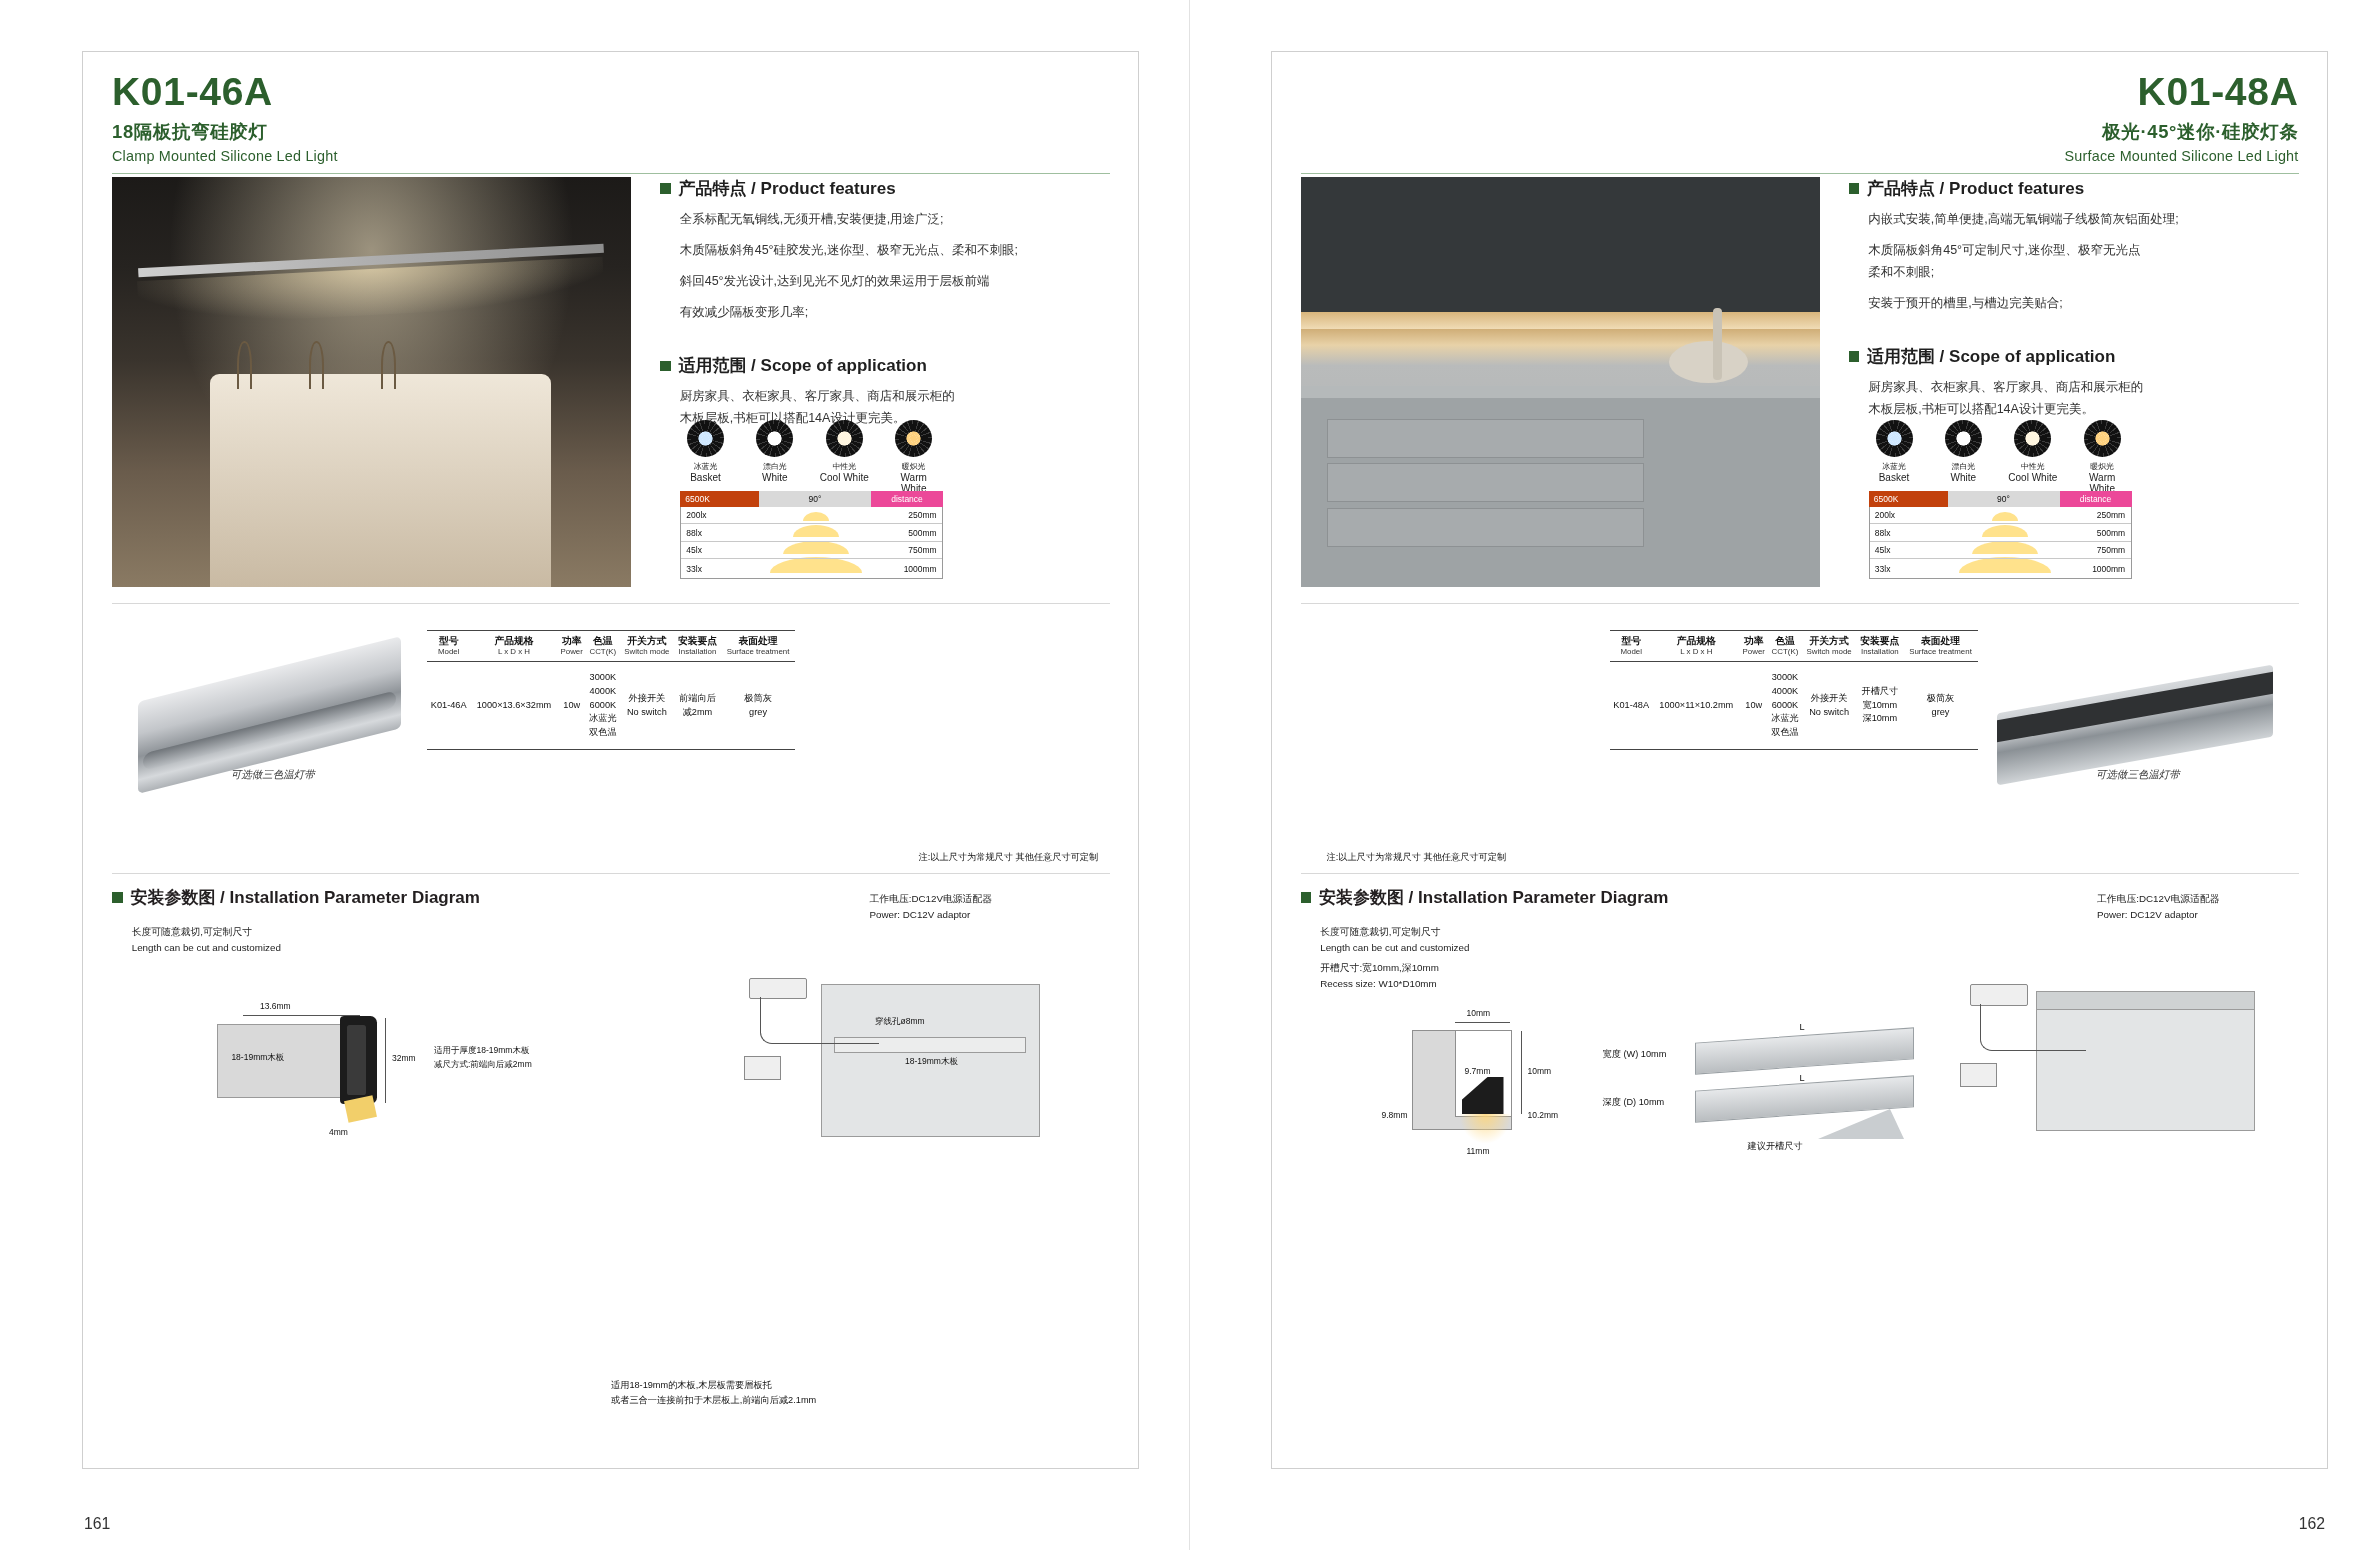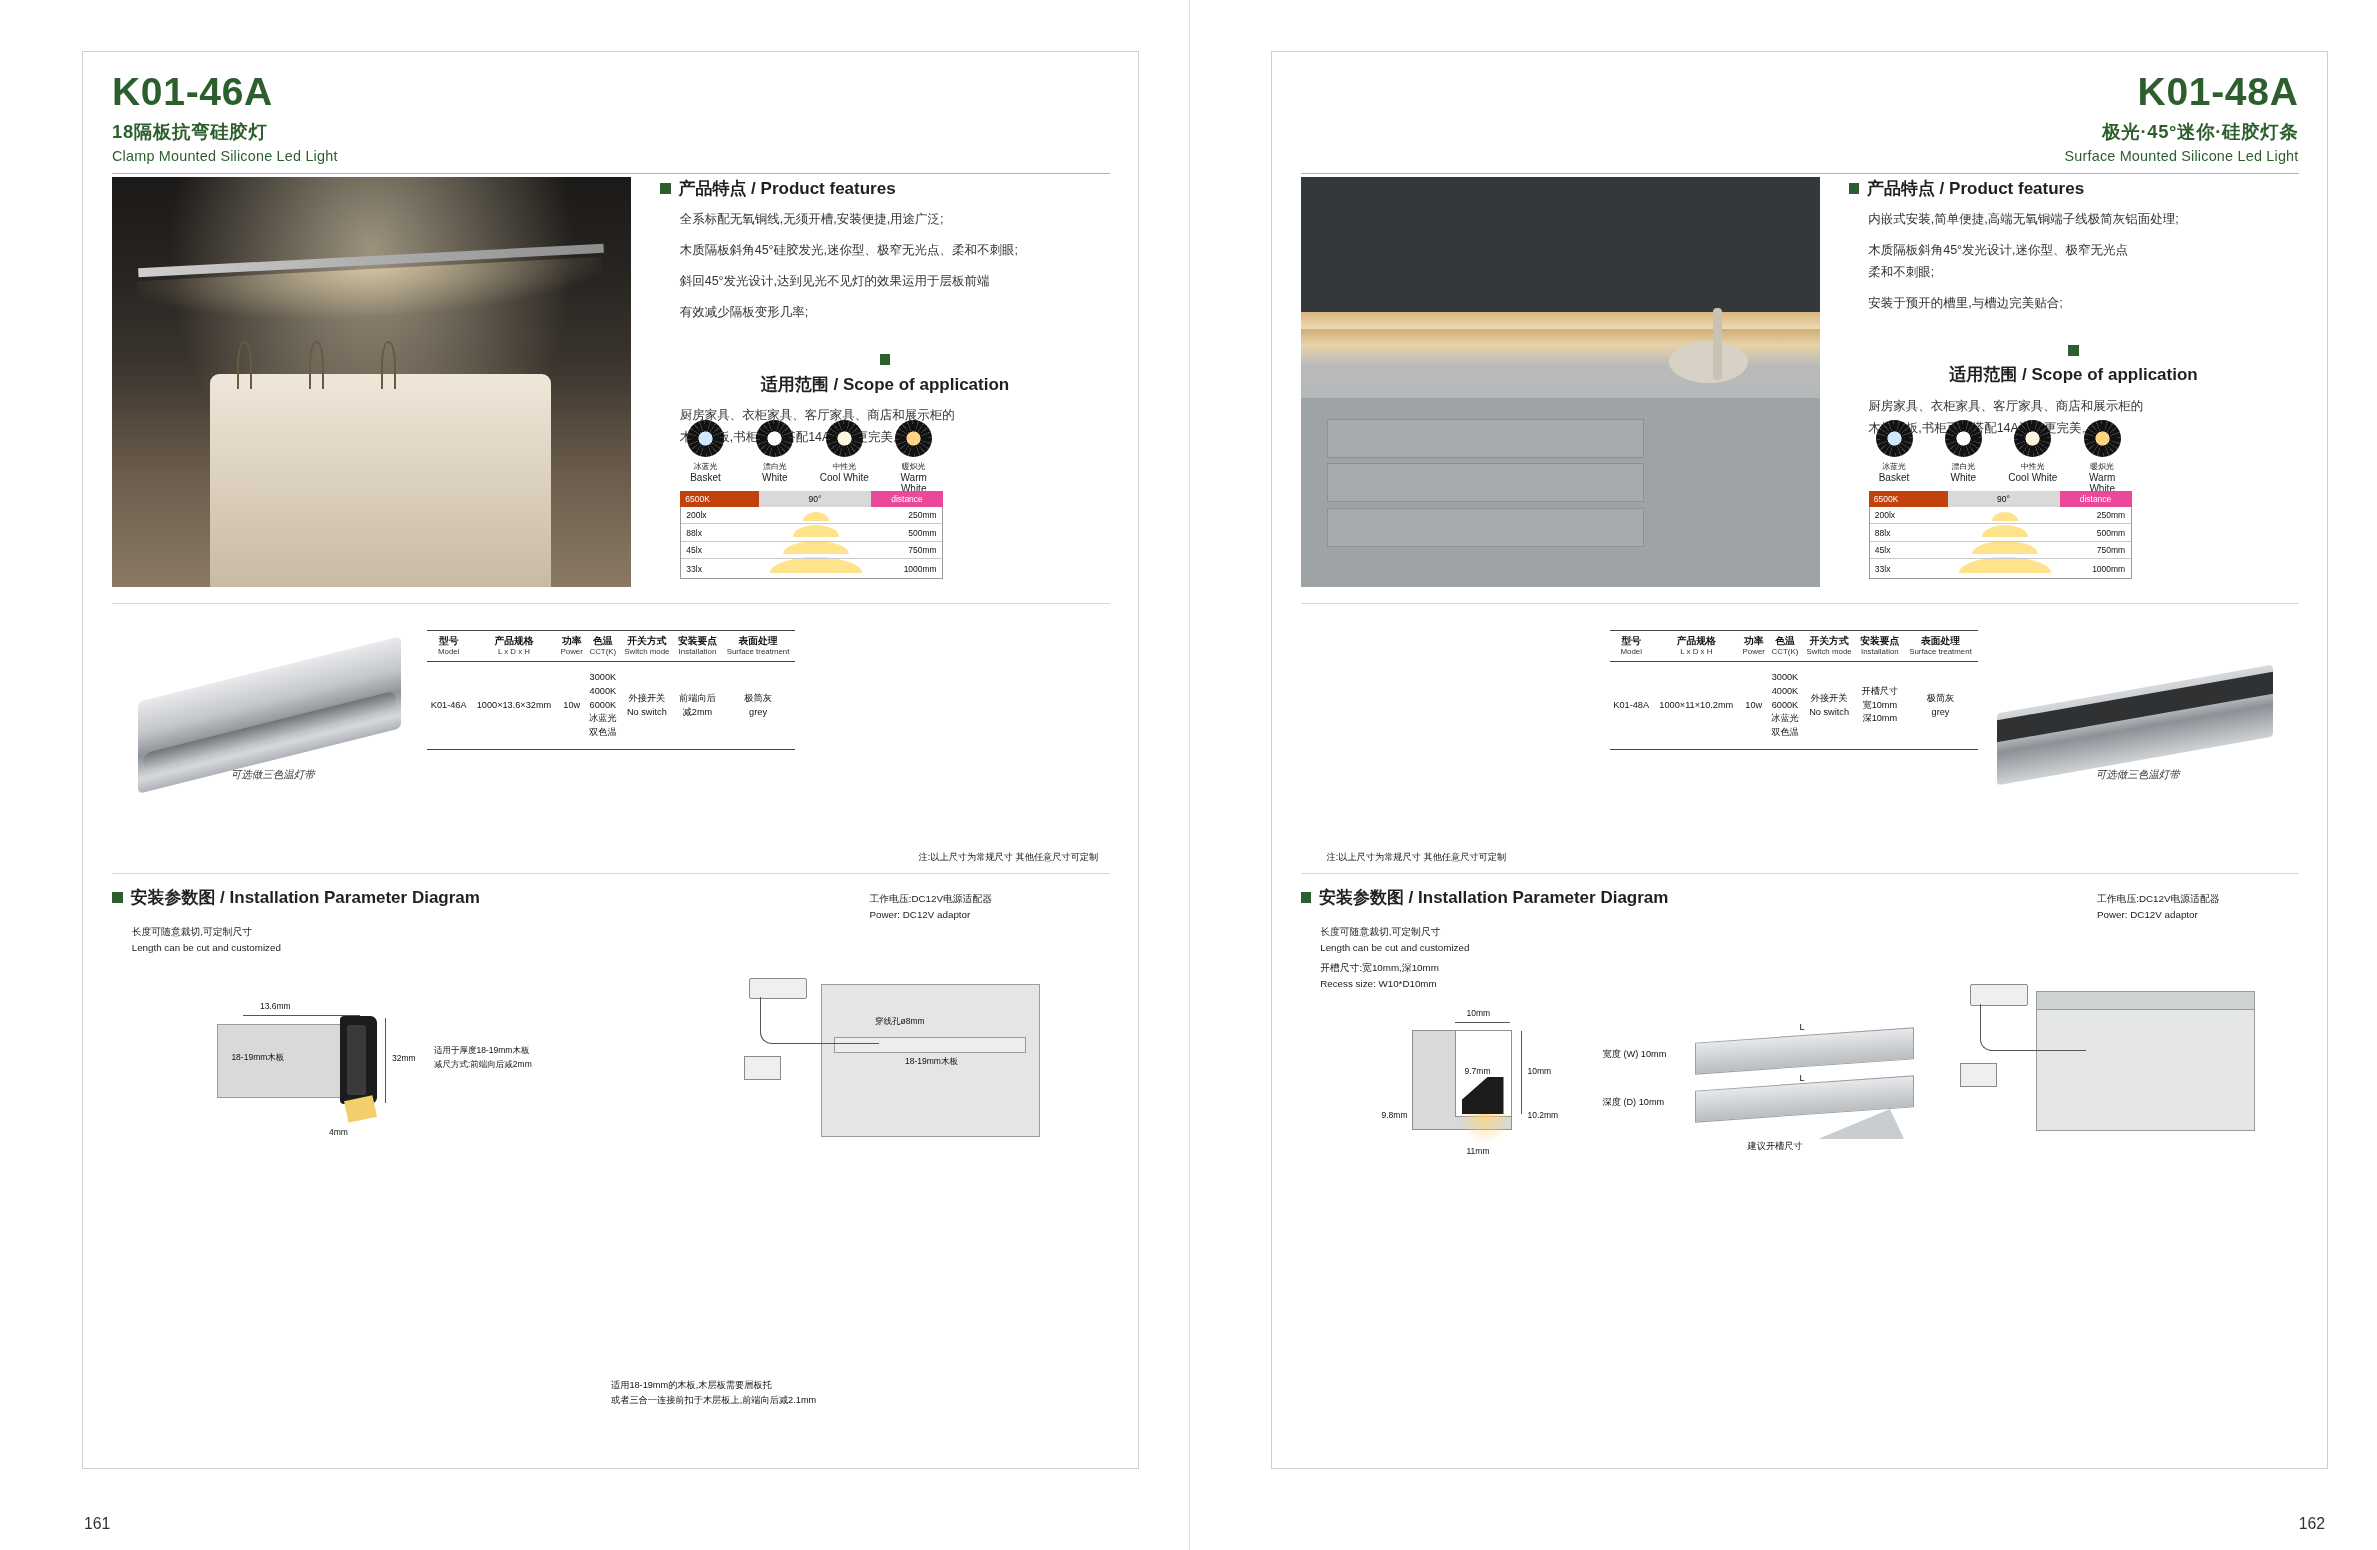--- a/index.html
+++ b/index.html
@@ -25,21 +25,21 @@
       radial-gradient(ellipse at 50% 18%, rgba(255,240,205,.55), rgba(0,0,0,0) 55%),
       linear-gradient(180deg,#1c1a18 0%,#262320 22%,#3a342d 45%,#6a5c4c 72%,#8a7a63 100%);}
   .photo.k48{background:
       linear-gradient(180deg,#2e3133 0%,#34383a 26%,#3c4042 30%,#c9a46a 36%,#e8d2a8 41%,#b9bbbb 46%,#a9adae 100%);}
   
   .kshape{position:absolute;background:#9ea3a5;}
   .feat{position:absolute;left:548px;top:0;width:450px;}
   .feat h3{margin:0;font-size:17px;font-weight:bold;color:#1f1f1f;display:flex;align-items:center;gap:7.9px;}
   .sq{display:inline-block;width:10.5px;height:10.5px;background:#2c5f2d;}
   .feat p{margin:9.2px 0 0 19.7px;font-size:12.5px;line-height:1.75;color:#333;}
-  .feat .scope{margin-top:30px;flex-direction:column;}
+  .feat .scope{margin-top:30px;}
 
   
   .cct{position:absolute;left:568px;top:243px;display:flex;gap:18.4px;}
   .cct .item{width:51px;text-align:center;}
   .bulb{width:37px;height:37px;border-radius:50%;margin:0 auto;position:relative;
         background:radial-gradient(circle at 50% 50%, #fff 0 26%, #111 28% 100%);}
   .bulb.b1{background:radial-gradient(circle at 50% 50%, #cfe8ff 0 26%, #111 28% 100%);}
   .bulb.b2{background:radial-gradient(circle at 50% 50%, #ffffff 0 26%, #111 28% 100%);}
   .bulb.b3{background:radial-gradient(circle at 50% 50%, #fff6e0 0 26%, #111 28% 100%);}
   .bulb.b4{background:radial-gradient(circle at 50% 50%, #ffd27f 0 26%, #111 28% 100%);}
@@ -338,21 +338,21 @@
           <div class="kshape" style="left:368px;top:164px;width:79px;height:42px;background:#d8d2c6;border-radius:50%;"></div>
           <div class="kshape" style="left:412px;top:131px;width:9.2px;height:72px;background:#c9c3b6;border-radius:3.9px;"></div>
         </div>
 
         <div class="feat">
           <h3>
               <span class="sq"></span>
               <span>产品特点 / Product features</span>
             </h3>
           <p>内嵌式安装,简单便捷,高端无氧铜端子线极简灰铝面处理;</p>
-          <p>木质隔板斜角45°发光设计,迷你型、极窄无光点</p>
+          <p>木质隔板斜角45°可定制尺寸,迷你型、极窄无光点</p>
           <p style="margin-top:0">柔和不刺眼;</p>
           <p>安装于预开的槽里,与槽边完美贴合;</p>
 
           <h3 class="scope">
               <span class="sq"></span>
               <span>适用范围 / Scope of application</span>
             </h3>
           <p>厨房家具、衣柜家具、客厅家具、商店和展示柜的</p>
           <p style="margin-top:0">木板层板,书柜可以搭配14A设计更完美。</p>
         </div>

